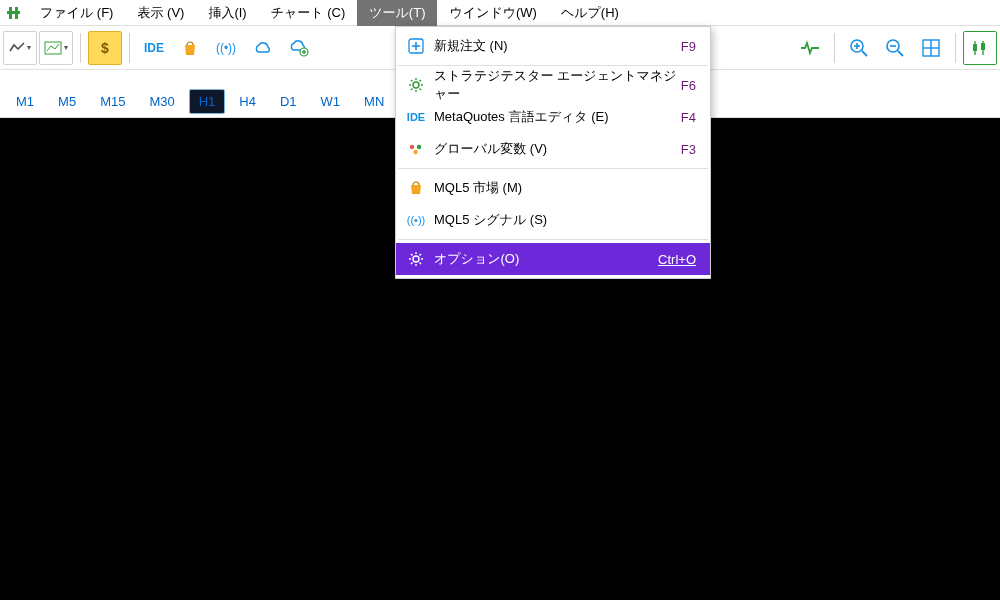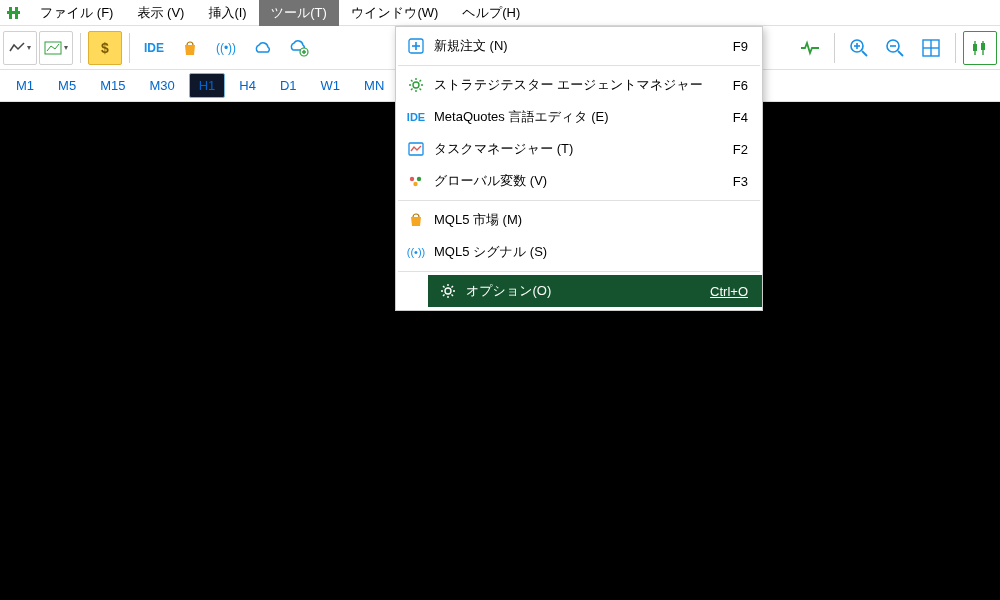--- a/index.html
+++ b/index.html
@@ -12,34 +12,34 @@
     .menu-item.active { background: #737373; color: #fff; }
 
     
     .toolbar { display: flex; align-items: center; height: 44px; background: #fff; border-bottom: 1px solid #e0e0e0; padding: 0 2px; }
     .tbtn { display: flex; align-items: center; justify-content: center; min-width: 34px; height: 34px; margin: 0 1px; cursor: default; }
     .tbtn.box { border: 1px solid #d0d0d0; border-radius: 2px; }
     .tsep { width: 1px; height: 30px; background: #d0d0d0; margin: 0 6px; }
     .drop-caret { font-size: 8px; color: #555; margin-left: 2px; }
 
     
-    .tfbar { display: flex; align-items: center; height: 32px; background: #fff; border-bottom: 1px solid #e0e0e0; padding: 0 4px; font-size: 13px; color: #0066cc; }
+    .tfbar { display: flex; align-items: center; height: 32px; background: #fff; border-bottom: 1px solid #e0e0e0; padding: 0 4px; font-size: 13px; color: #0066cc; margin-top: 16px; }
     .tfbtn { padding: 5px 10px; margin: 0 2px; cursor: default; }
     .tfbtn.active { background: #0f172a; border: 1px solid #7ab8e0; border-radius: 2px; padding: 4px 9px; }
 
     
     .chart { width: 100%; height: calc(100% - 26px - 44px - 32px); background: #000; }
 
     
-    .dropdown { position: absolute; top: 26px; left: 395px; width: 368px; background: #fff; border: 1px solid #ccc; box-shadow: 2px 3px 8px rgba(0,0,0,0.25); font-size: 13px; padding: 3px 0; }
+    .dropdown { position: absolute; top: 26px; left: 395px; width: 316px; background: #fff; border: 1px solid #ccc; box-shadow: 2px 3px 8px rgba(0,0,0,0.25); font-size: 13px; padding: 3px 0; }
     .dd-item { display: flex; align-items: center; height: 32px; padding: 0 8px; }
-    .dd-item.highlight { background: #14532d; color: #fff; margin-left: 32px; }
+    .dd-item.highlight { background: #6d28d9; color: #fff; }
     .dd-icon { width: 24px; display: flex; justify-content: center; }
     .dd-label { flex: 1; padding-left: 6px; }
-    .dd-shortcut { color: #000000; padding-right: 6px; }
+    .dd-shortcut { color: #701a75; padding-right: 6px; }
     .dd-item.highlight .dd-shortcut { color: #fff; text-decoration: underline; }
     .dd-sep { height: 1px; background: #e0e0e0; margin: 3px 2px; }
 
     
     svg { display: block; }
   </style>
 </head>
 <body>
 
 <div class="menubar">
@@ -48,20 +48,21 @@
         <rect x="3" y="2" width="3" height="12" fill="#2e9e3a"></rect>
         <rect x="9" y="2" width="3" height="12" fill="#2e9e3a"></rect>
         <rect x="1" y="6" width="7" height="3" fill="#2e9e3a"></rect>
         <rect x="7" y="6" width="7" height="3" fill="#2e9e3a"></rect>
       </svg>
   </span>
   <div id="menu-items" style="display: flex;">
       <div class="menu-item">ファイル (F)</div>
       <div class="menu-item">表示 (V)</div>
       <div class="menu-item">挿入(I)</div>
+      <div class="menu-item">チャート (C)</div>
       <div class="menu-item active">ツール(T)</div>
       <div class="menu-item">ウインドウ(W)</div>
       <div class="menu-item">ヘルプ(H)</div>
     </div>
 </div>
 
 <div class="toolbar">
   <div class="tbtn box">
     <svg width="16" height="14">
         <polyline points="1,10 5,4 9,8 15,2" stroke="#444" fill="none" stroke-width="1.5"></polyline>
@@ -199,30 +200,20 @@
       <div class="dd-item">
         <span class="dd-icon">
           <span style="color:#168fe6;font-weight:bold;font-size:11px;">IDE</span>
         </span>
         <span class="dd-label">MetaQuotes 言語エディタ (E)</span>
         <span class="dd-shortcut">F4</span>
       </div>
       <div class="dd-item">
         <span class="dd-icon">
           <svg width="16" height="14">
-            <rect x="1" y="1" width="14" height="12" fill="none" stroke="#168fe6" stroke-width="1.3" rx="1"></rect>
-            <polyline points="3,9 6,5 9,8 13,4" fill="none" stroke="#e05a5a" stroke-width="1.4"></polyline>
-          </svg>
-        </span>
-        <span class="dd-label">タスクマネージャー (T)</span>
-        <span class="dd-shortcut">F2</span>
-      </div>
-      <div class="dd-item">
-        <span class="dd-icon">
-          <svg width="16" height="14">
             <circle cx="4" cy="5" r="2.2" fill="#e05a5a"></circle>
             <circle cx="11" cy="5" r="2.2" fill="#2e9e3a"></circle>
             <circle cx="7.5" cy="10" r="2.2" fill="#f5a623"></circle>
           </svg>
         </span>
         <span class="dd-label">グローバル変数 (V)</span>
         <span class="dd-shortcut">F3</span>
       </div>
       <div class="dd-sep"></div>
       <div class="dd-item">

